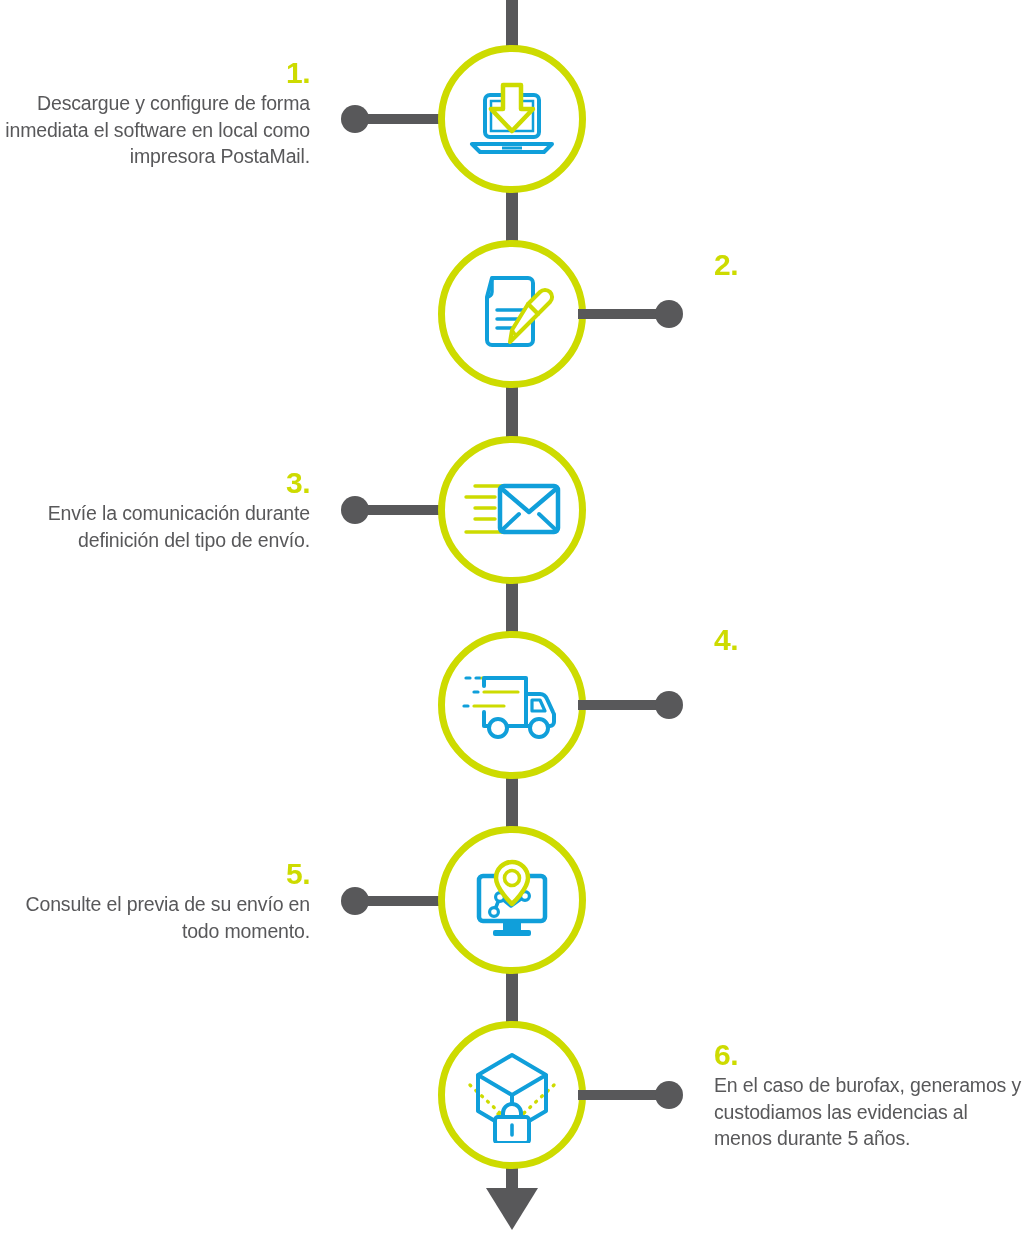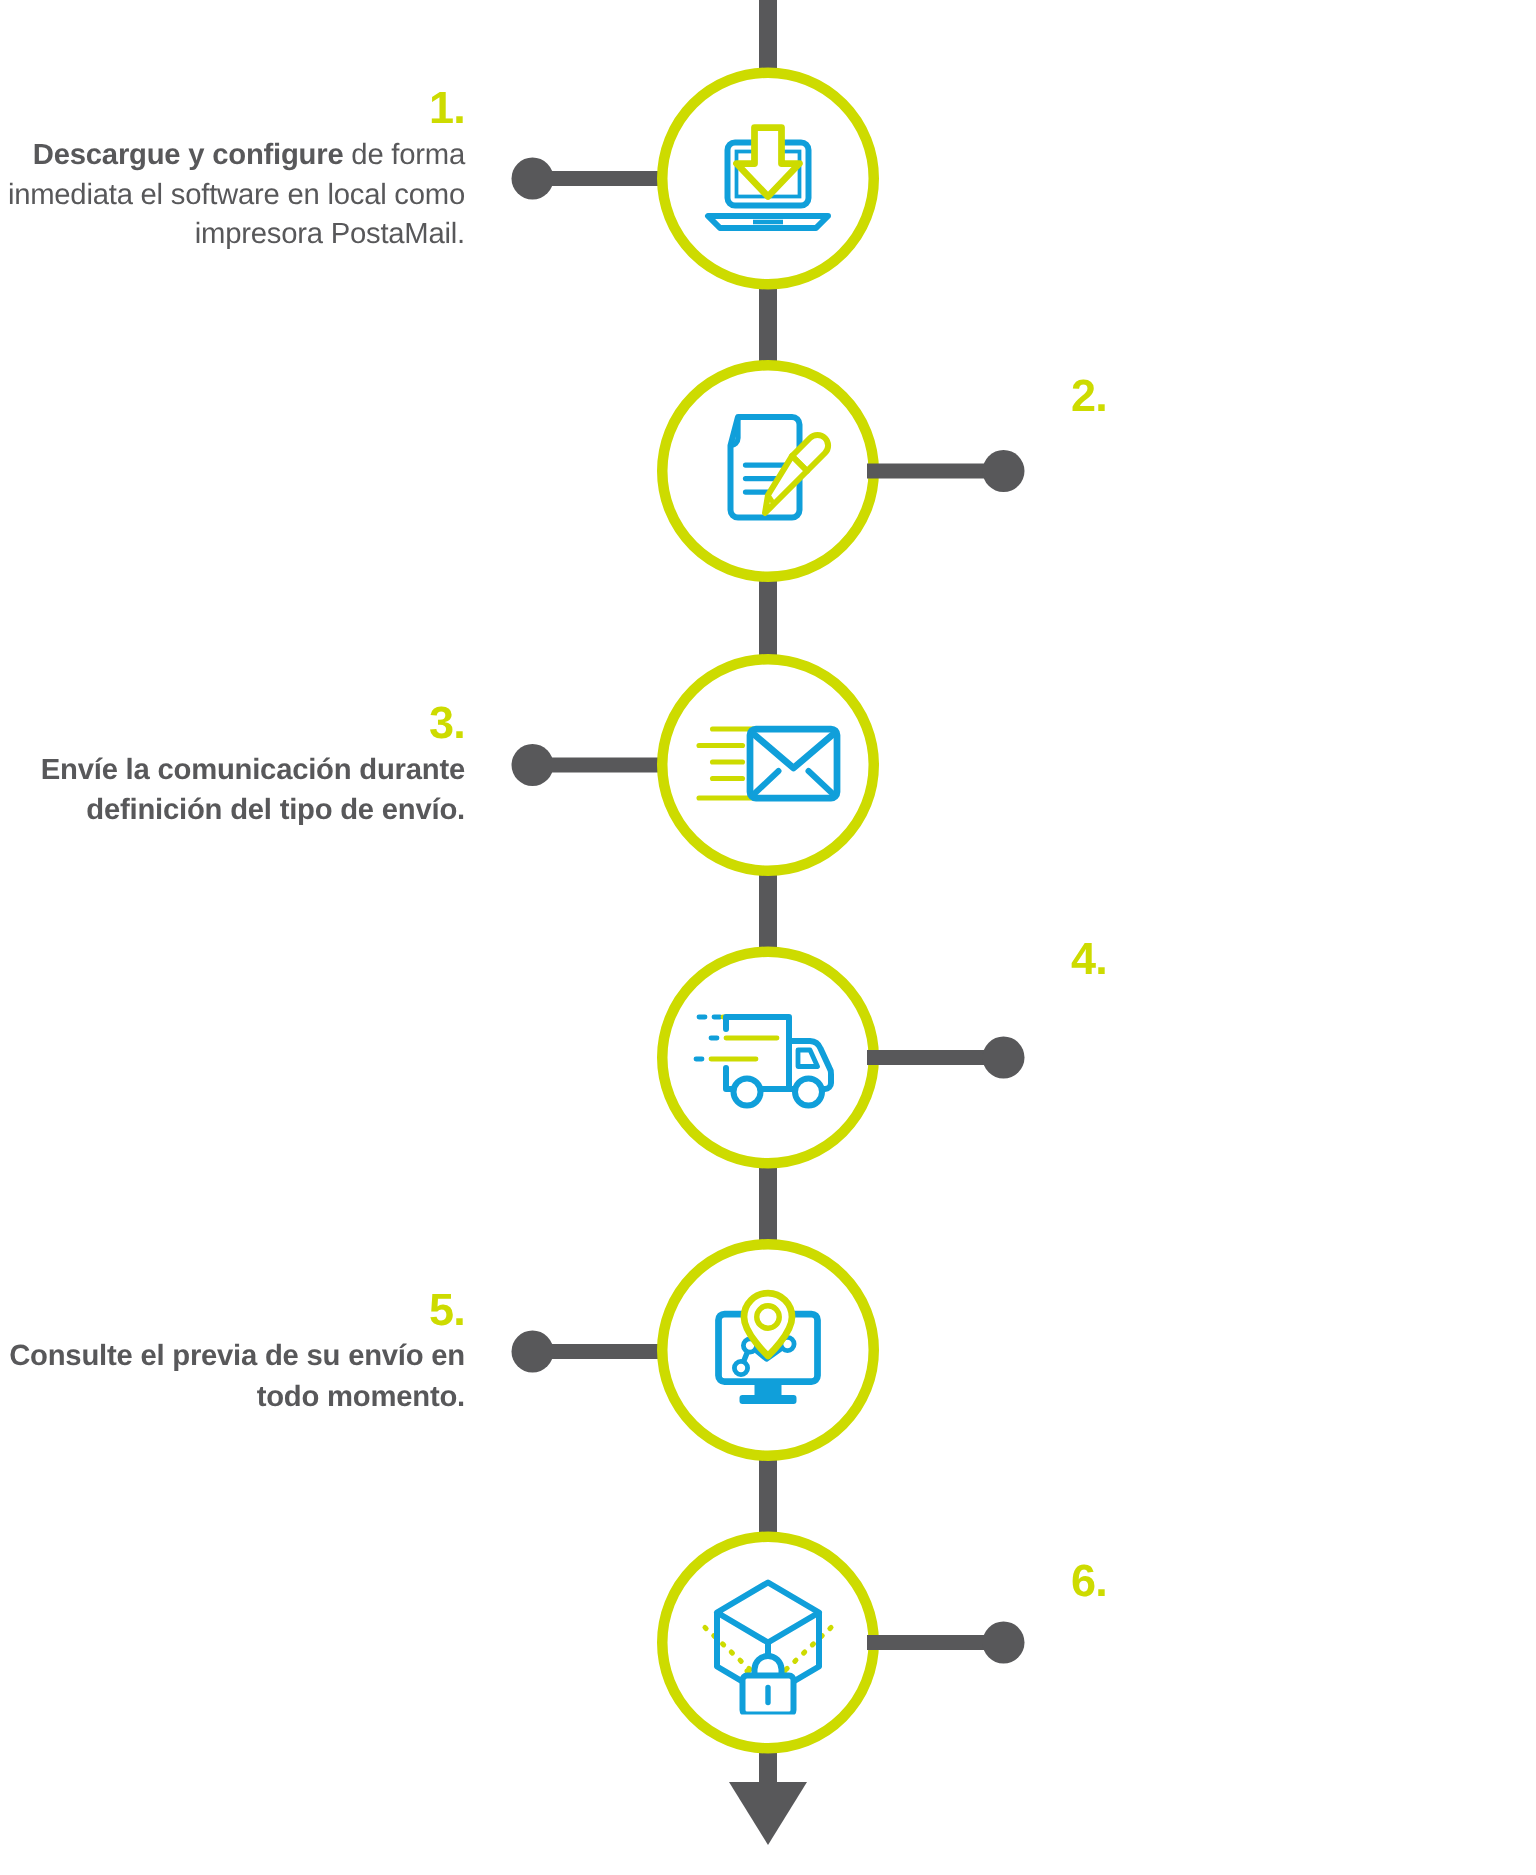--- a/index.html
+++ b/index.html
@@ -105,21 +105,21 @@
   .step-num {
     display: block;
     color: #cddb00;
     font-size: 30px;
     line-height: 33px;
     font-weight: bold;
     letter-spacing: -0.5px;
     margin-bottom: 1px;
   }
   .step-body { display: block; }
-  .b { font-weight: bold; }
+  .b { font-weight: normal; }
   .r { font-weight: normal; }
 </style>
 </head>
 <body>
 
 <div id="infographic">
 
   <div class="spine spine-main"></div>
   <div class="arrow-head"></div>
 
@@ -278,15 +278,18 @@
         <line x1="50" y1="78" x2="50" y2="88" stroke="#109fda" stroke-width="3.6" stroke-linecap="round"></line>
       </svg>
     </div>
   </div>
   <div class="connector right" style="left: 578px; top: 1081px; width: 105px;">
     <div class="bar"></div>
     <div class="dot"></div>
   </div>
   <div class="step-text right" style="top: 1038px;">
     <span class="step-num">6.</span>
+    <span class="step-body">
+      <span class="r">En el caso de burofax, generamos y custodiamos las </span><span class="b">evidencias</span><span class="r"> al menos durante 5 años.</span>
+    </span>
   </div>
 
 </div>
 
 </body></html>

